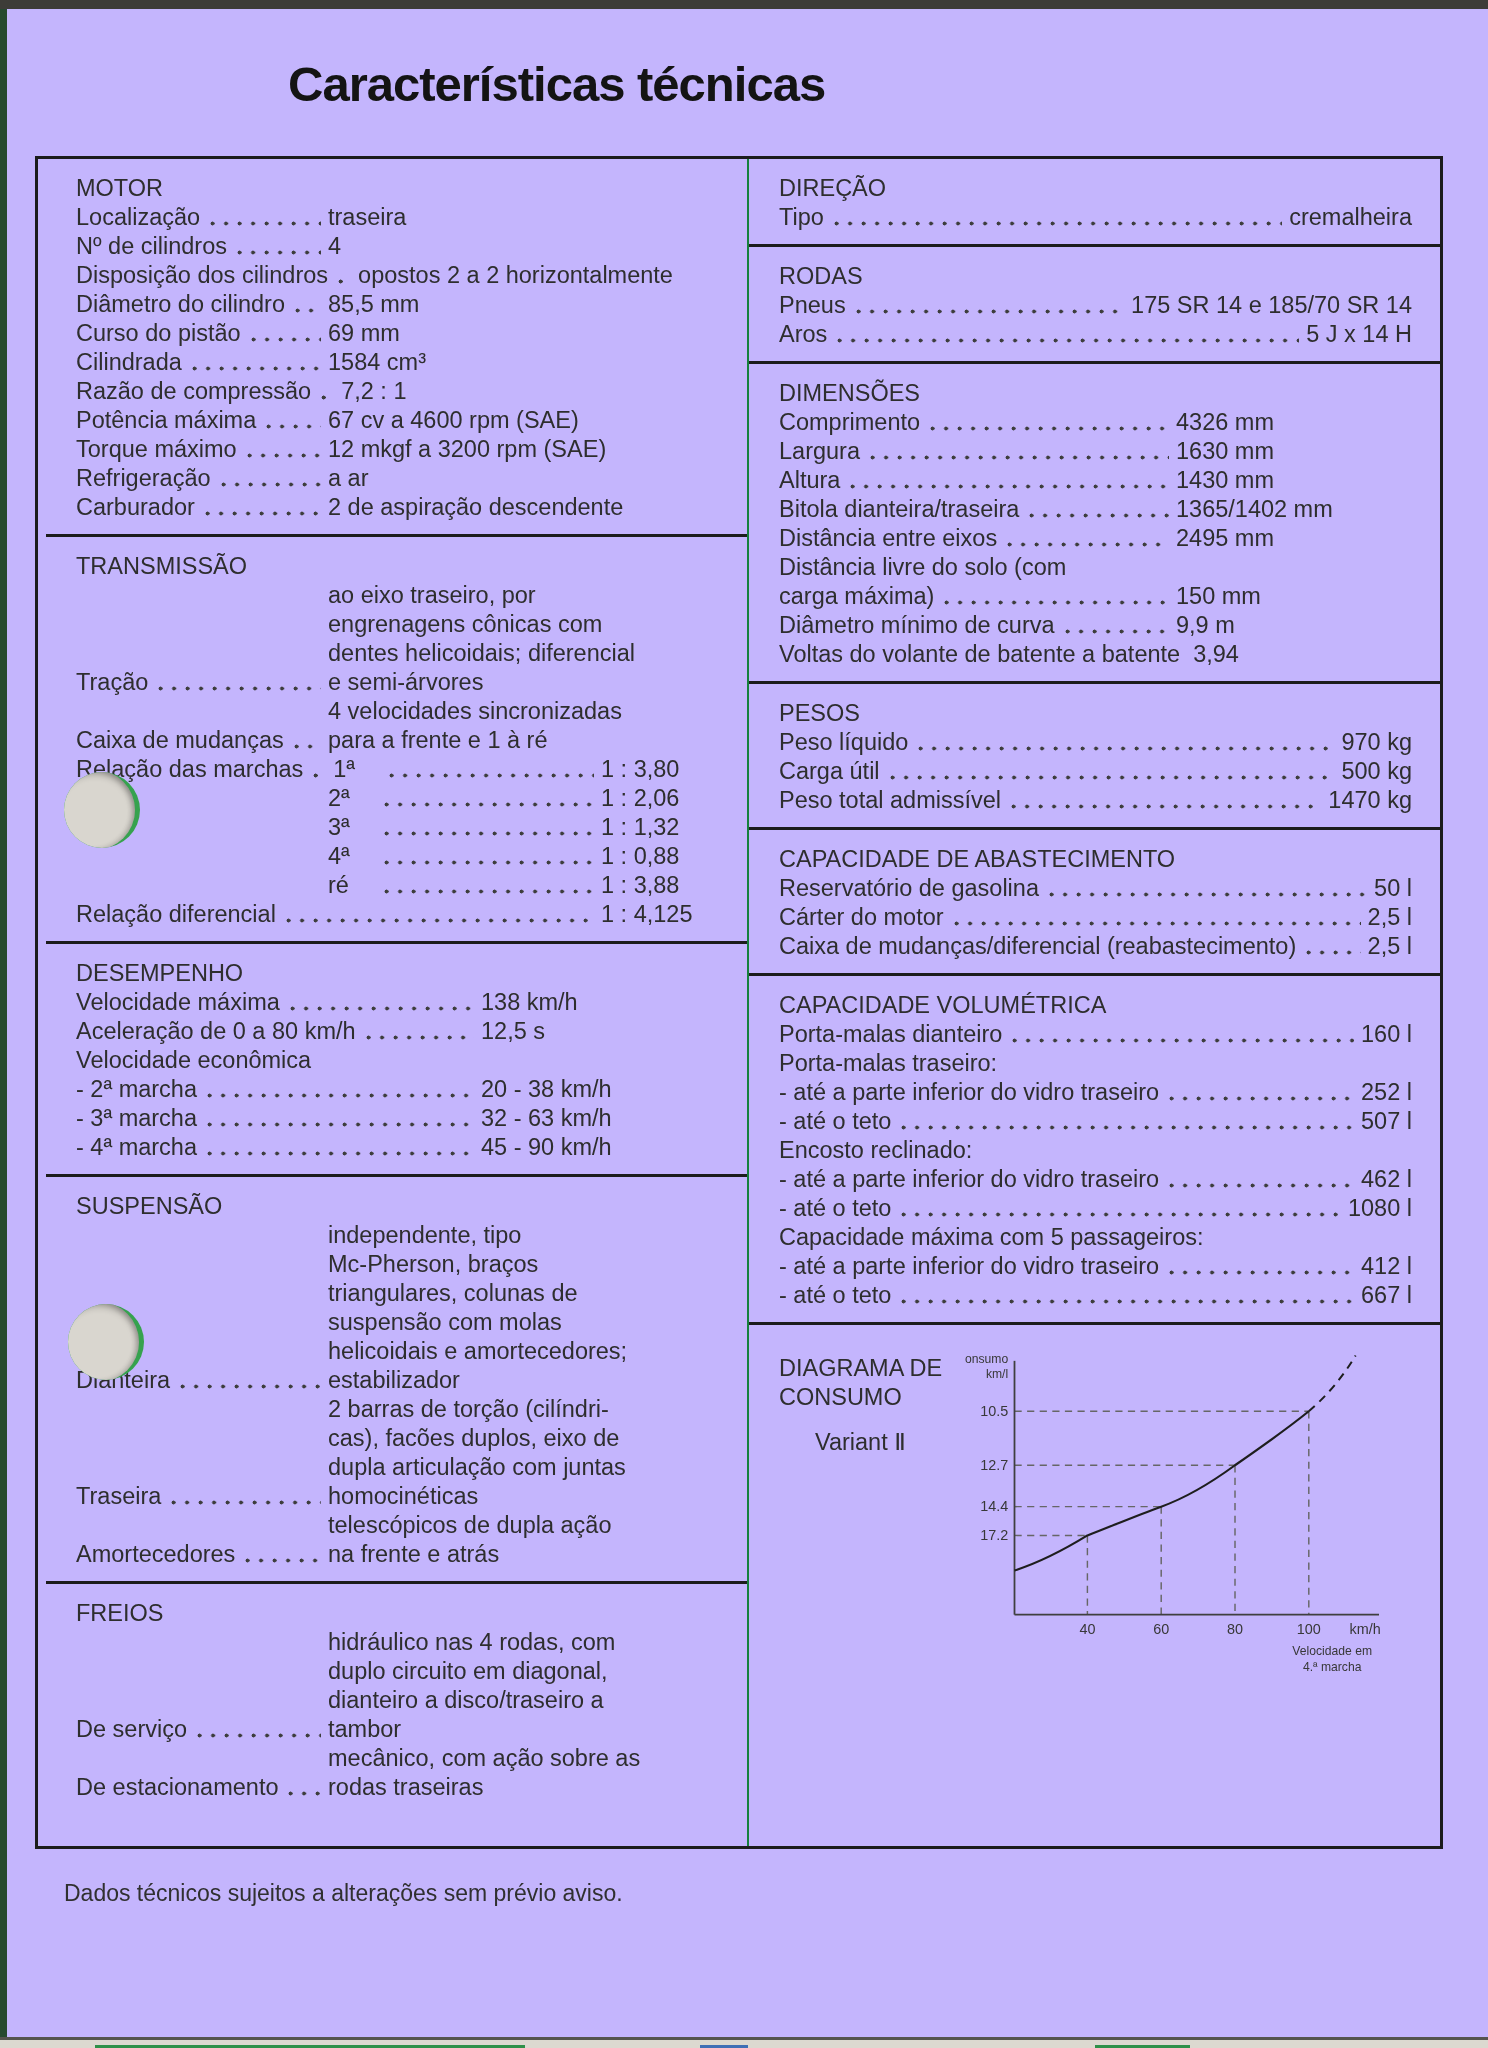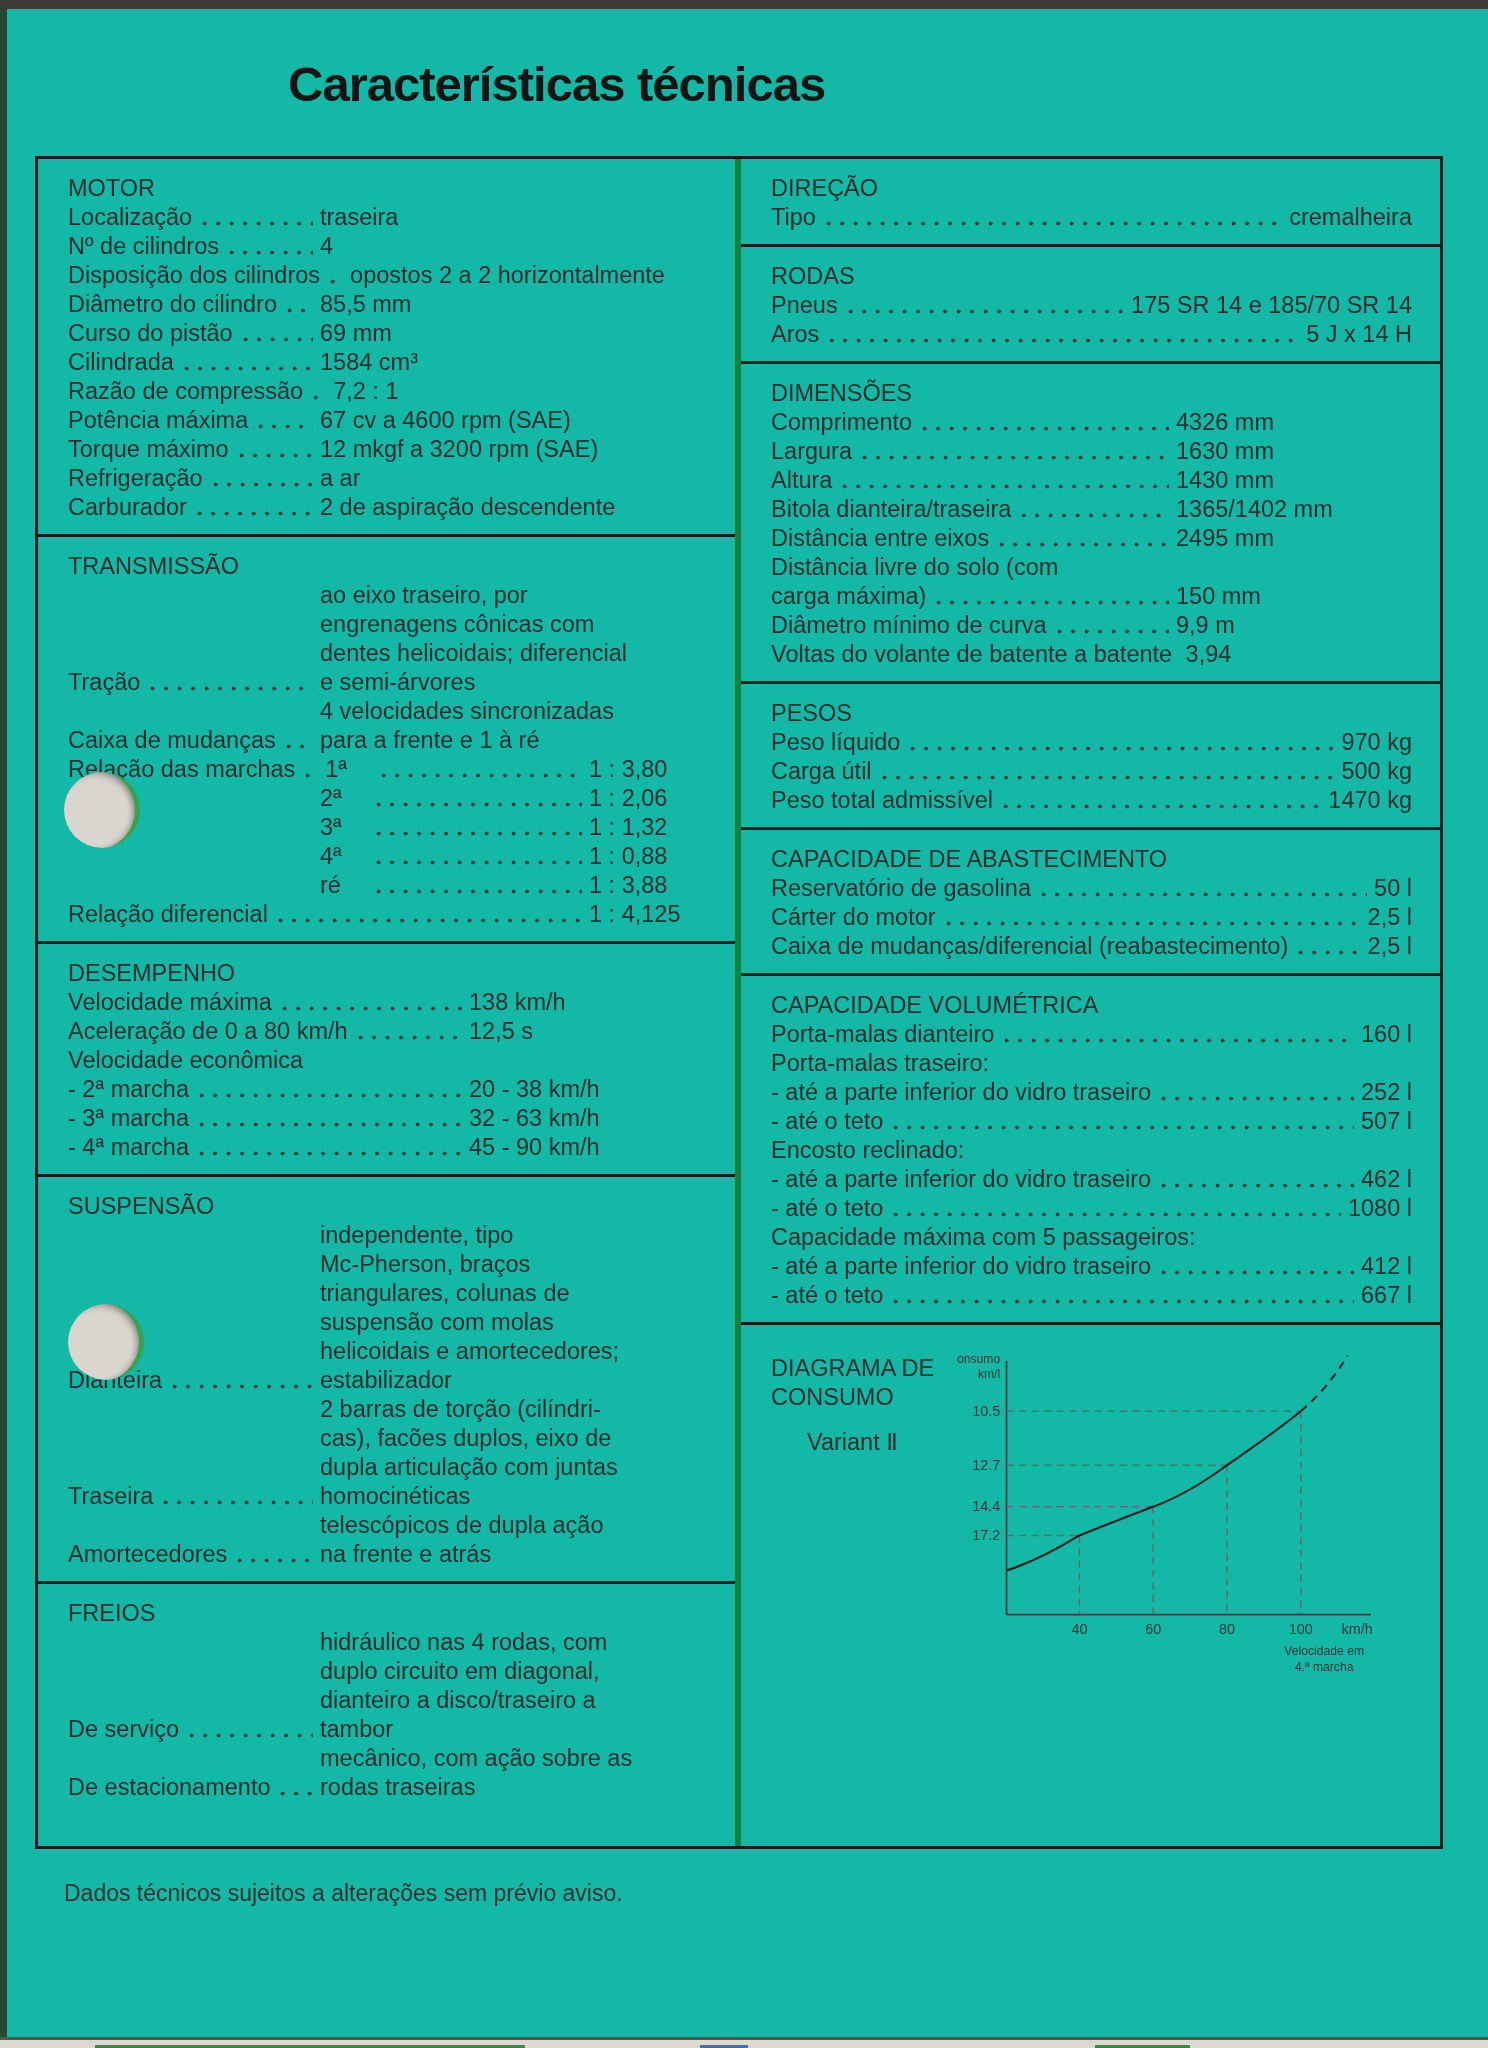--- a/index.html
+++ b/index.html
@@ -1,31 +1,31 @@
 <!DOCTYPE html>
 <html><head>
 <meta charset="utf-8">
 <style>
   html,body{margin:0;padding:0;background:#87867f;}
-  .page{position:relative;width:1488px;height:2048px;margin:0 auto;background:#14b8a6;overflow:hidden;
+  .page{position:relative;width:1488px;height:2048px;margin:0 auto;background:#c4b5fd;overflow:hidden;
         font-family:"Liberation Sans","DejaVu Sans",sans-serif;color:#2e2e2e;font-size:23.5px;line-height:29px;}
   
   .scan-top{position:absolute;top:0;left:0;width:100%;height:9px;background:#3d3c38;z-index:6;}
   .scan-left{position:absolute;top:0;left:0;width:7px;height:100%;background:#26492f;z-index:5;}
   .scan-bottom{position:absolute;left:0;top:2037px;width:100%;height:11px;background:#dcd9d0;border-top:3px solid #55544e;z-index:6;}
   .green-bar{position:absolute;top:5px;height:6px;background:#2e9049;}
   .gb1{left:95px;width:430px;}
   .gb2{left:1095px;width:95px;}
   .blue-bar{position:absolute;top:5px;left:700px;width:48px;height:6px;background:#3f6fb5;}
   
   .page-title{margin:56px 0 0 288px;font-size:49px;line-height:56px;font-weight:bold;letter-spacing:-1px;color:#141414;}
   
   .spec-table{box-sizing:border-box;width:1408px;height:1693px;margin:44px 0 0 35px;border:3.5px solid #1c1c1c;display:flex;}
   .col{display:flex;flex-direction:column;box-sizing:border-box;min-width:0;}
-  .col-left{width:703px;border-right:6px solid #15803d;}
+  .col-left{width:703px;border-right:2px solid #15803d;margin-left:8px;}
   .col-right{flex:1;}
   .section{box-sizing:border-box;padding:15px 28px 12px 30px;border-bottom:3px solid #1c1c1c;}
   .col .section:last-child{border-bottom:none;flex:1;}
   .sec-heading{font-size:23.5px;}
   .row{display:flex;align-items:flex-end;}
   .label{white-space:nowrap;}
   .label:empty::before{content:"\00a0";}
   .lhs{display:flex;flex:0 0 auto;min-width:252px;}
   .value{white-space:pre-line;flex:1 1 auto;min-width:0;}
   .leader{flex:1 1 14px;min-width:14px;height:7px;margin:0 7px 5px 9px;align-self:flex-end;

